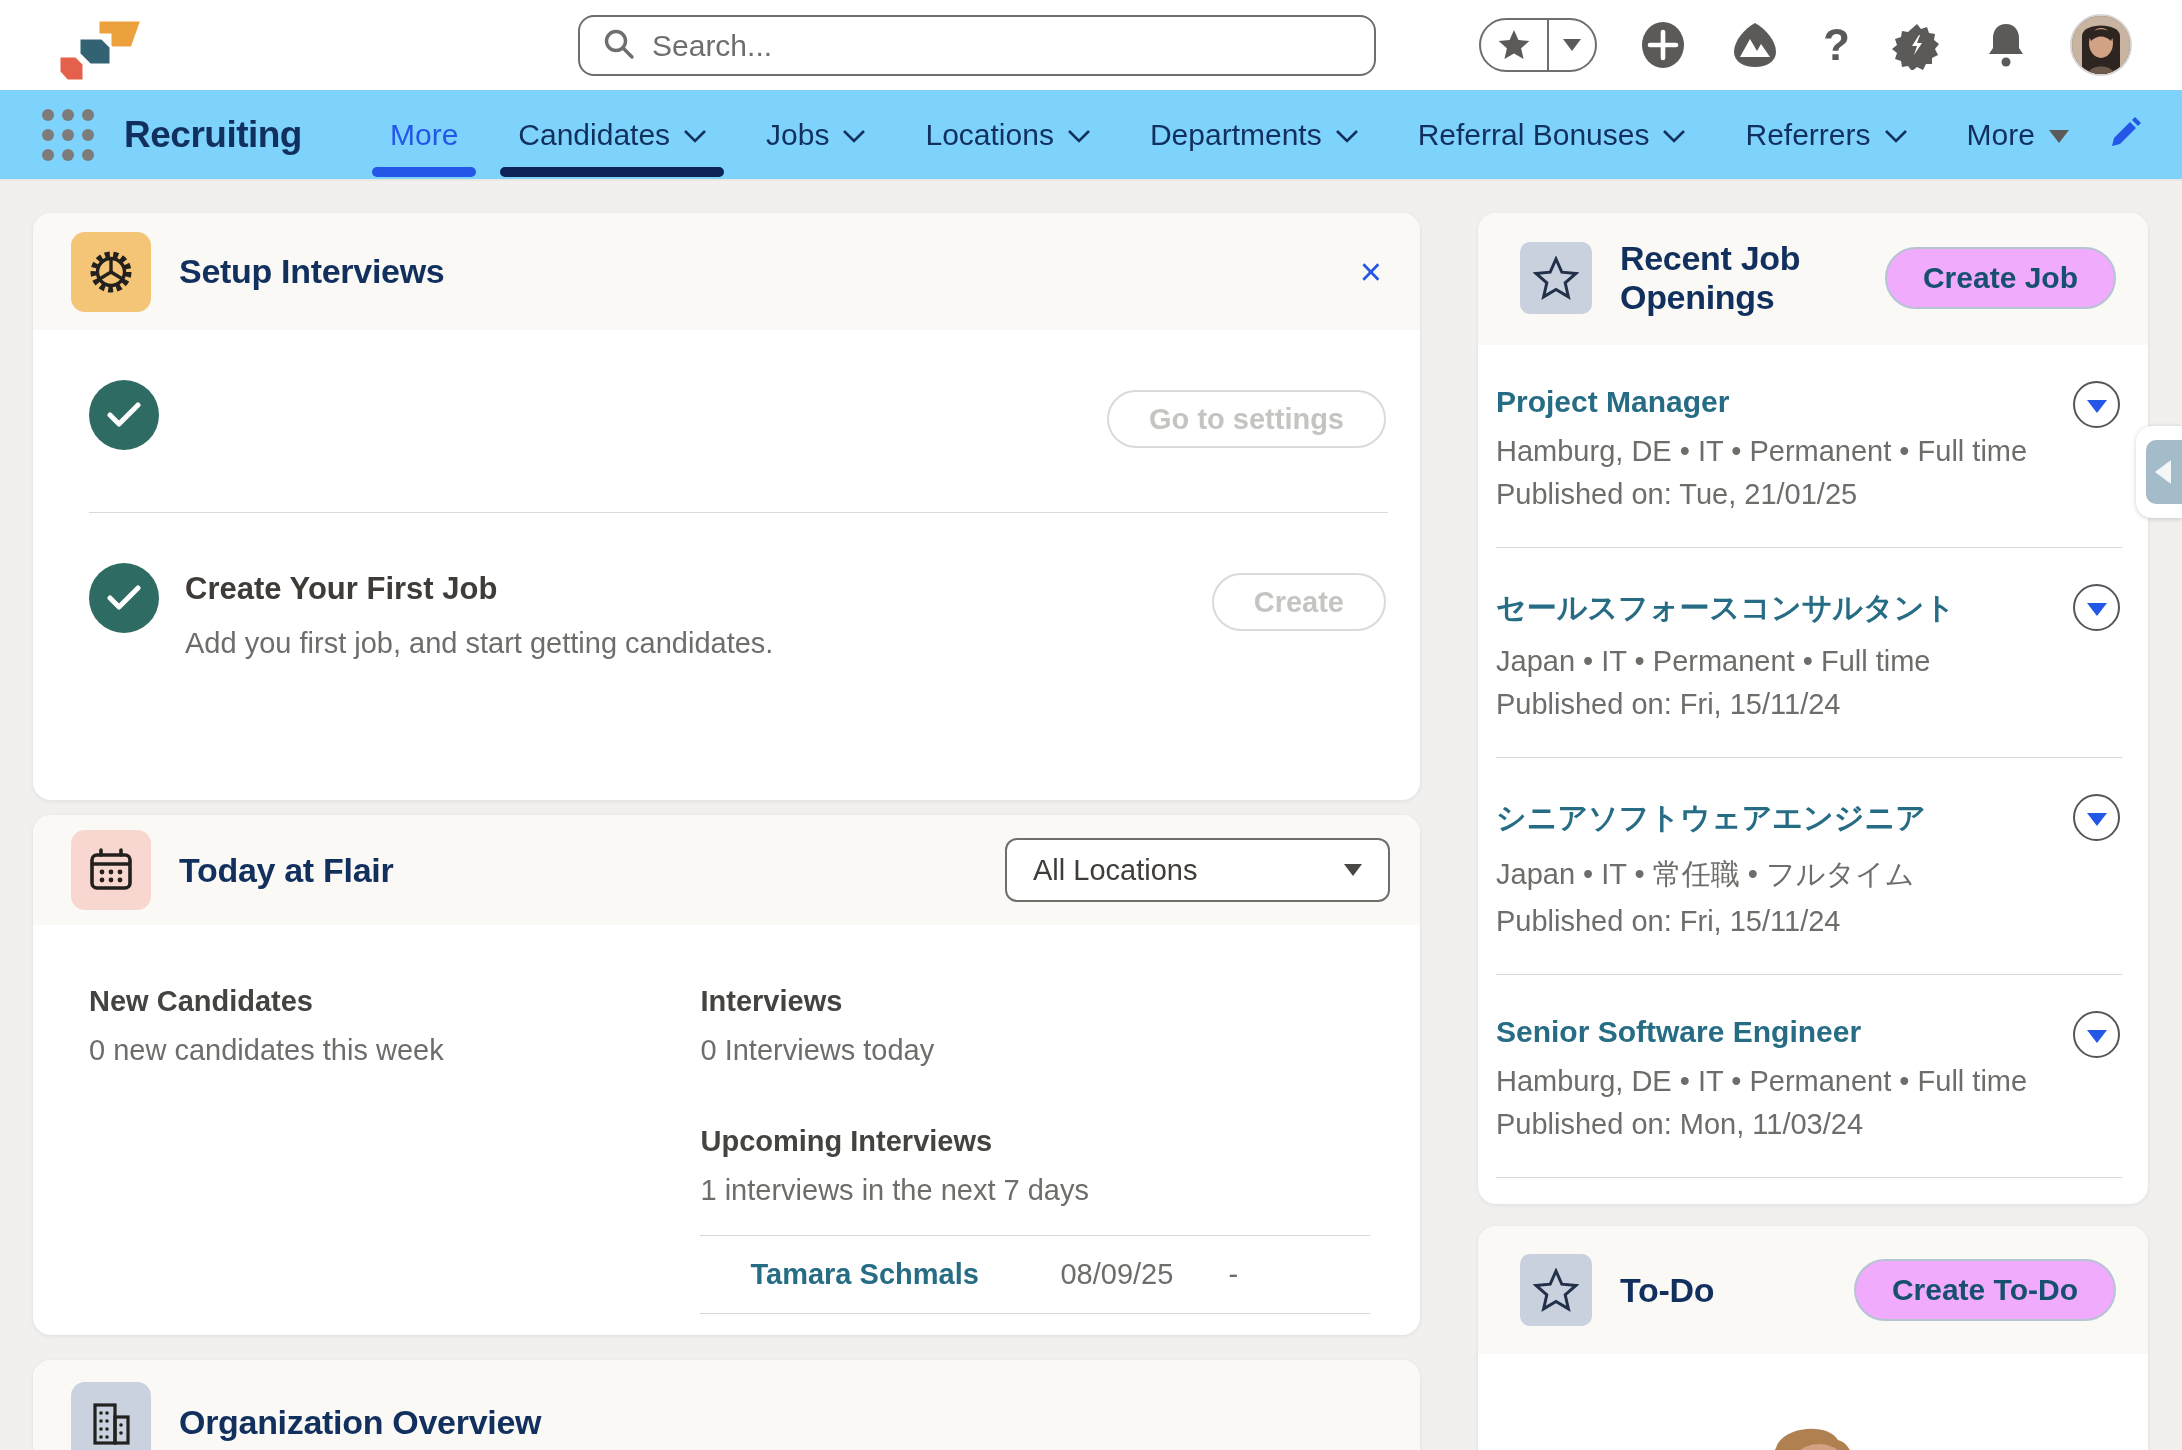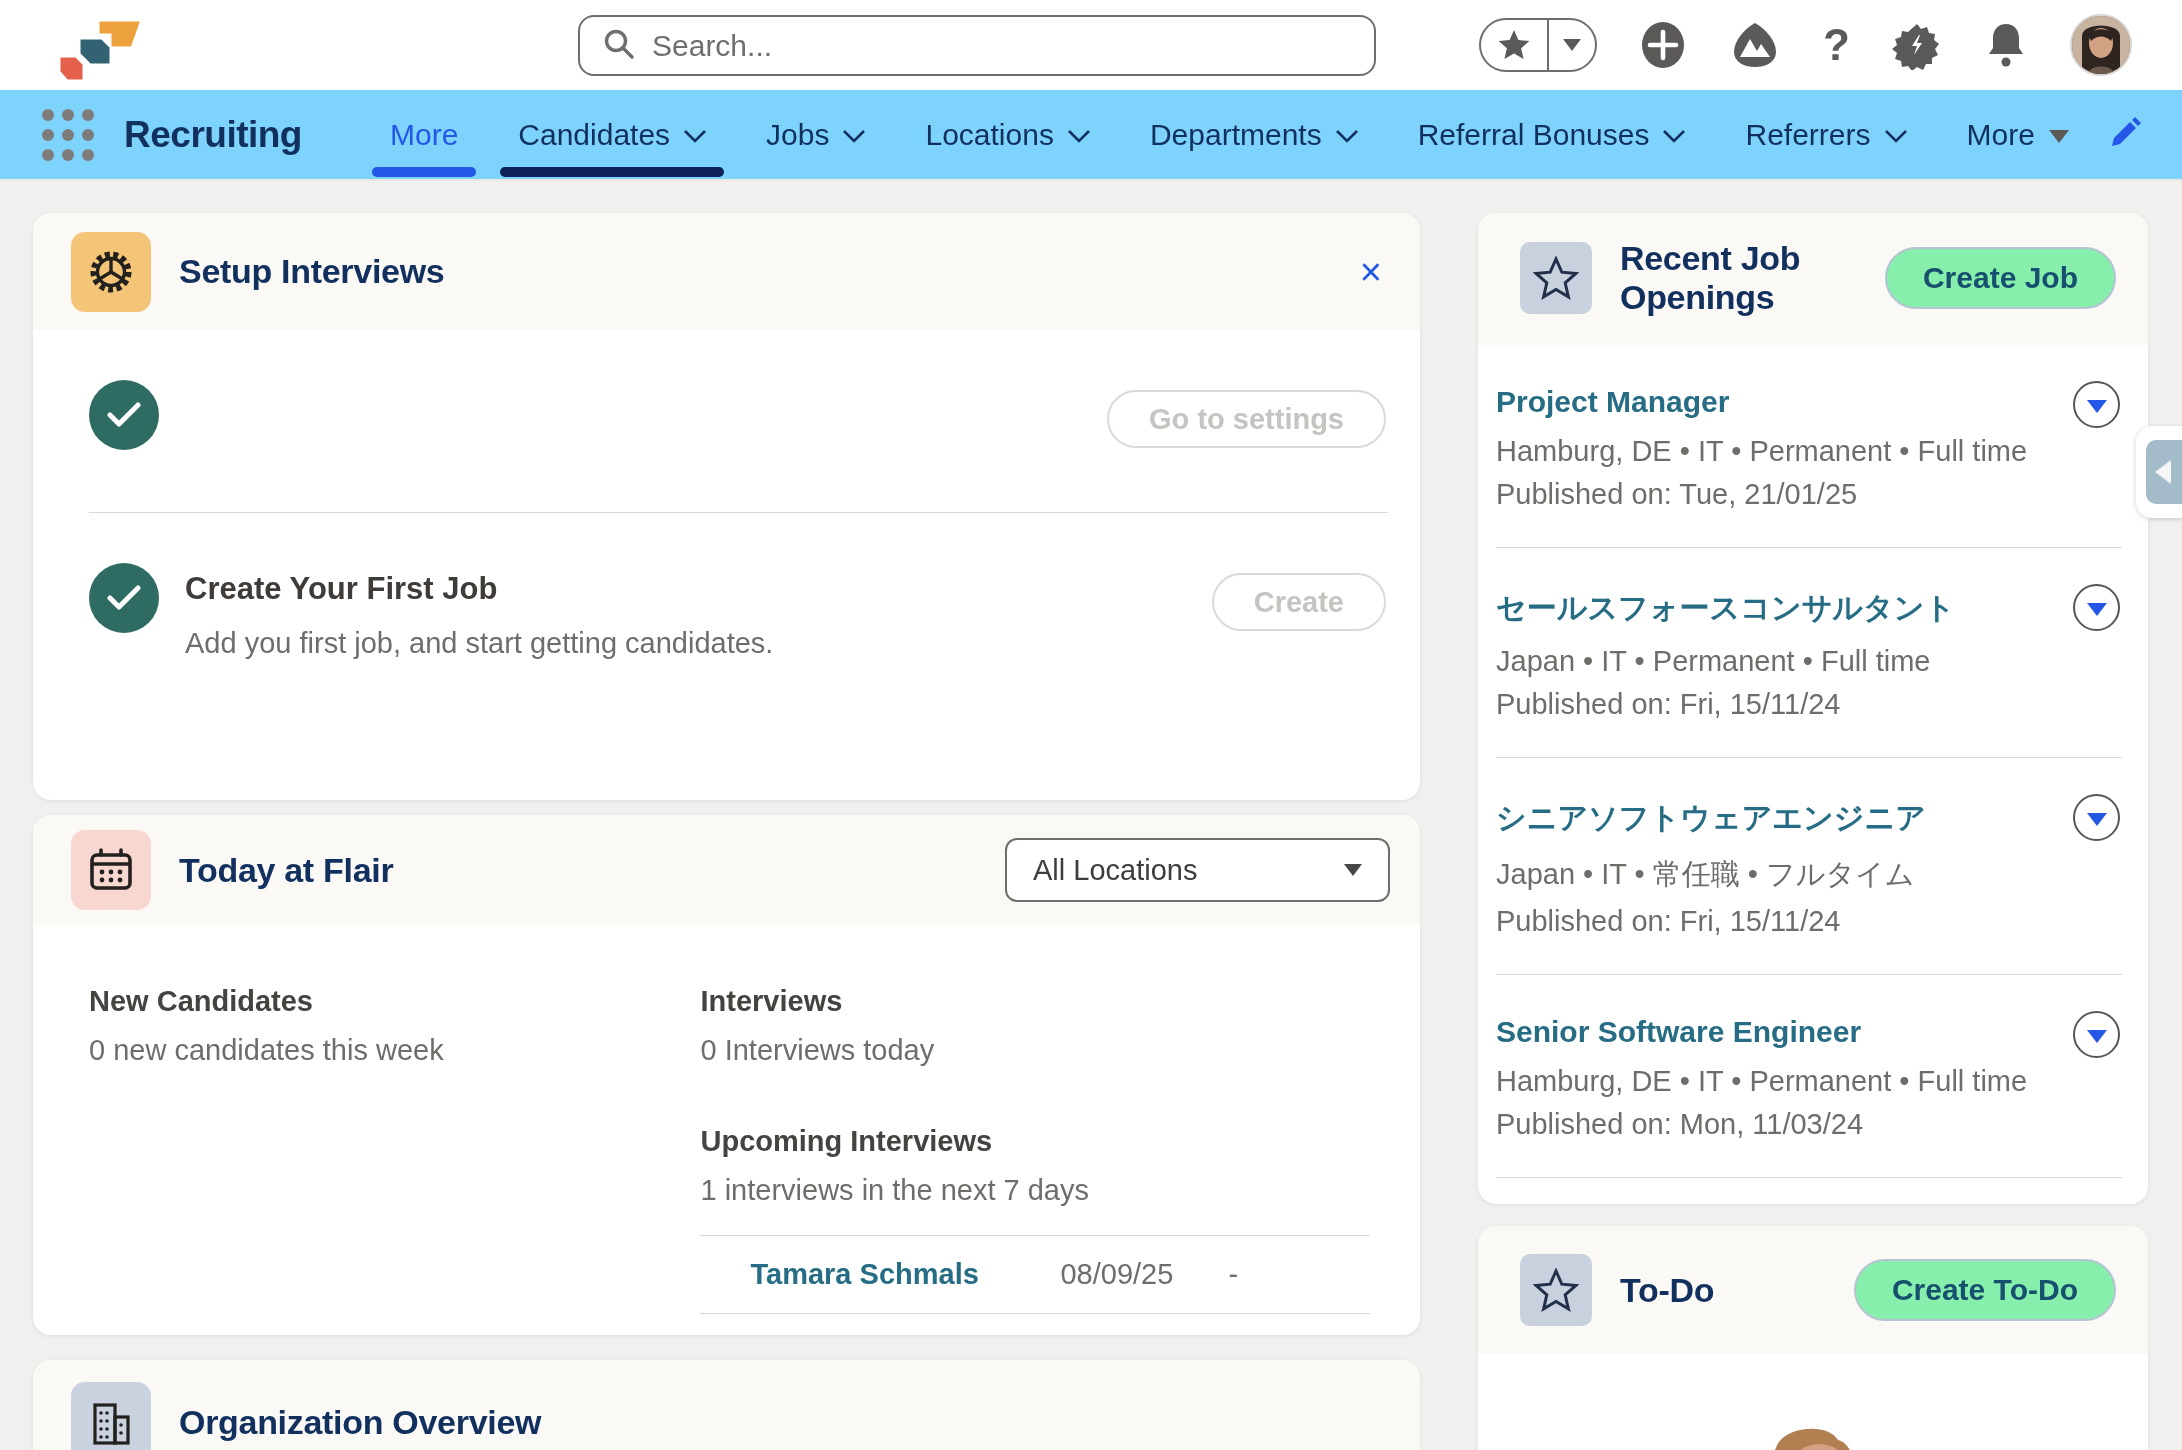--- a/index.html
+++ b/index.html
@@ -86,21 +86,21 @@
   
   .org { margin-top:25px; height:220px; }
   .org .card-head { height:124px; padding:0 38px; }
   .chip-bluegray { width:80px; height:80px; background:#c9d2de; }
 
   
   .jobs .card-head { padding:26px 32px 28px 42px; }
   .chip-star { width:72px; height:72px; background:#c8d1dd; border-radius:10px; }
   .jobs .card-title { line-height:1.15; max-width:240px; }
   .pill-btn { margin-left:auto; height:62px; padding:0 36px; border:2px solid #b5c3d3; border-radius:31px;
-    background:#86efac; color:#17506e; font-weight:700; font-size:30px; white-space:nowrap; }
+    background:#f0abfc; color:#17506e; font-weight:700; font-size:30px; white-space:nowrap; }
   .job-list { padding:0 26px 26px 18px; }
   .job { position:relative; padding:40px 64px 36px 0; border-bottom:1px solid #d8d7d5; }
   .job-title { font-size:30px; font-weight:700; color:#266c85; }
   .job-meta { margin-top:16px; font-size:29px; color:#6f6d6a; }
   .job-pub { margin-top:10px; font-size:29px; color:#6f6d6a; }
   .job-dd { position:absolute; right:2px; top:36px; width:47px; height:47px; border-radius:50%;
     border:2px solid #56555b; background:#fff; display:grid; place-items:center; }
   .tri-blue { width:0; height:0; border-left:10px solid transparent; border-right:10px solid transparent;
     border-top:13px solid #2457e6; margin-top:3px; }
 

